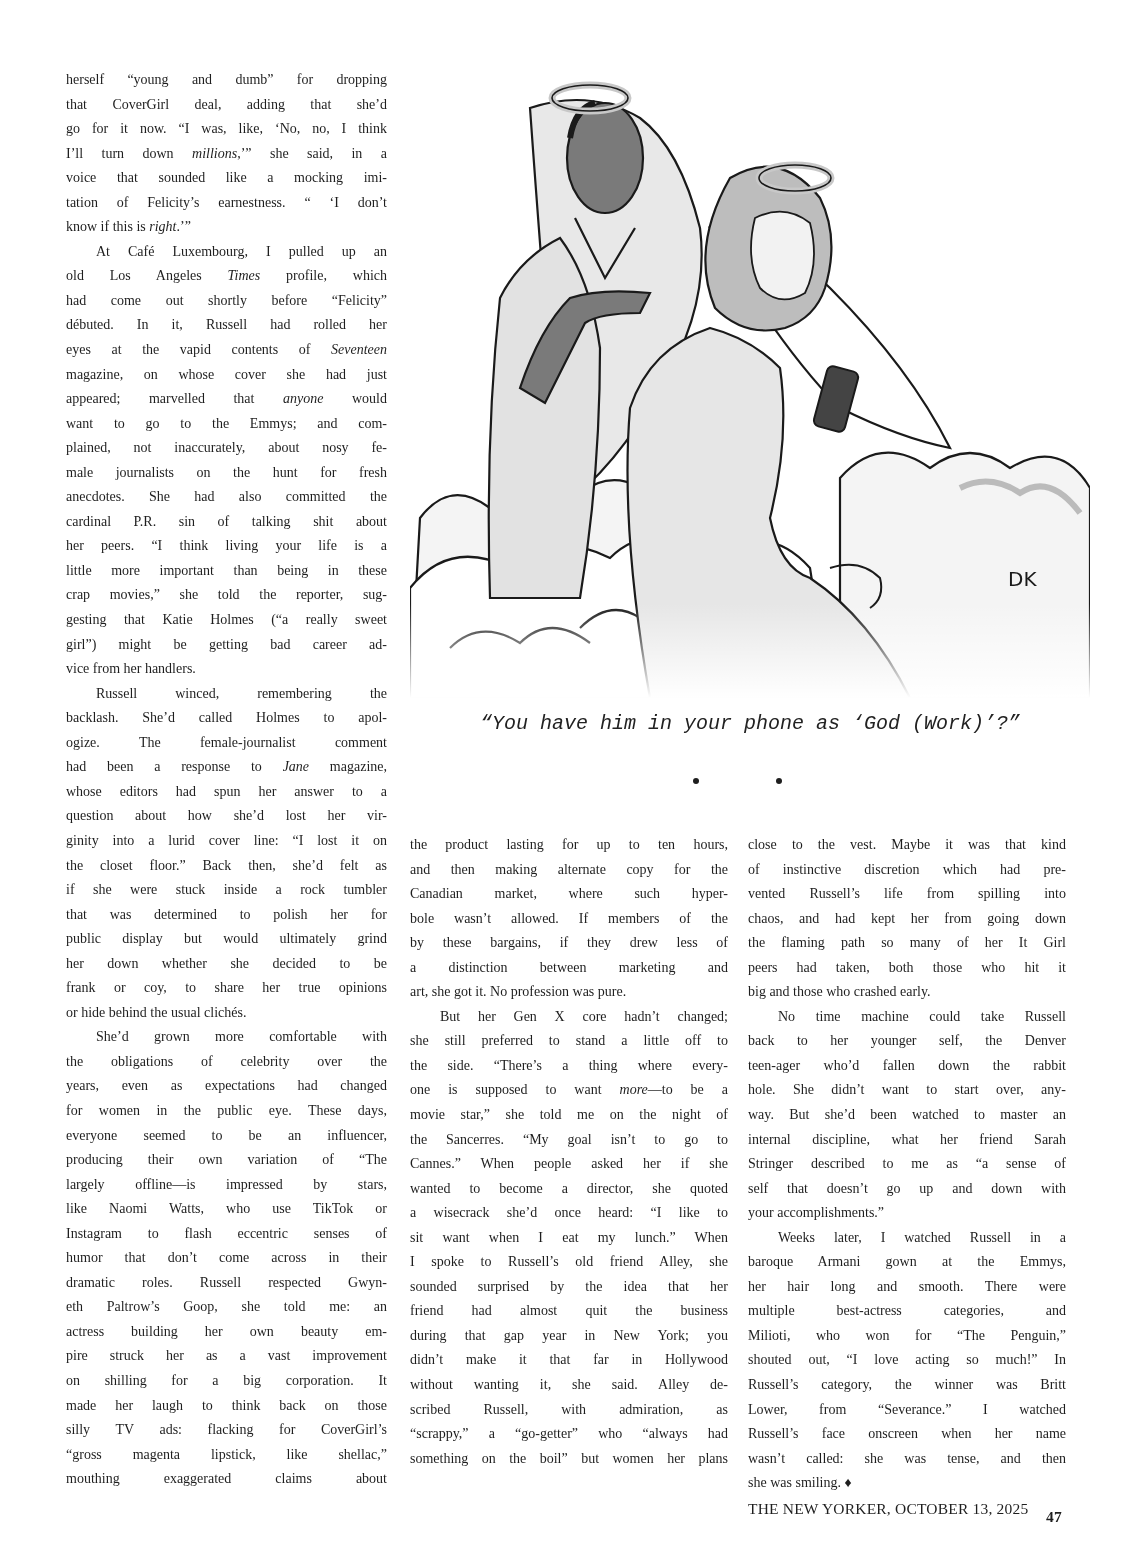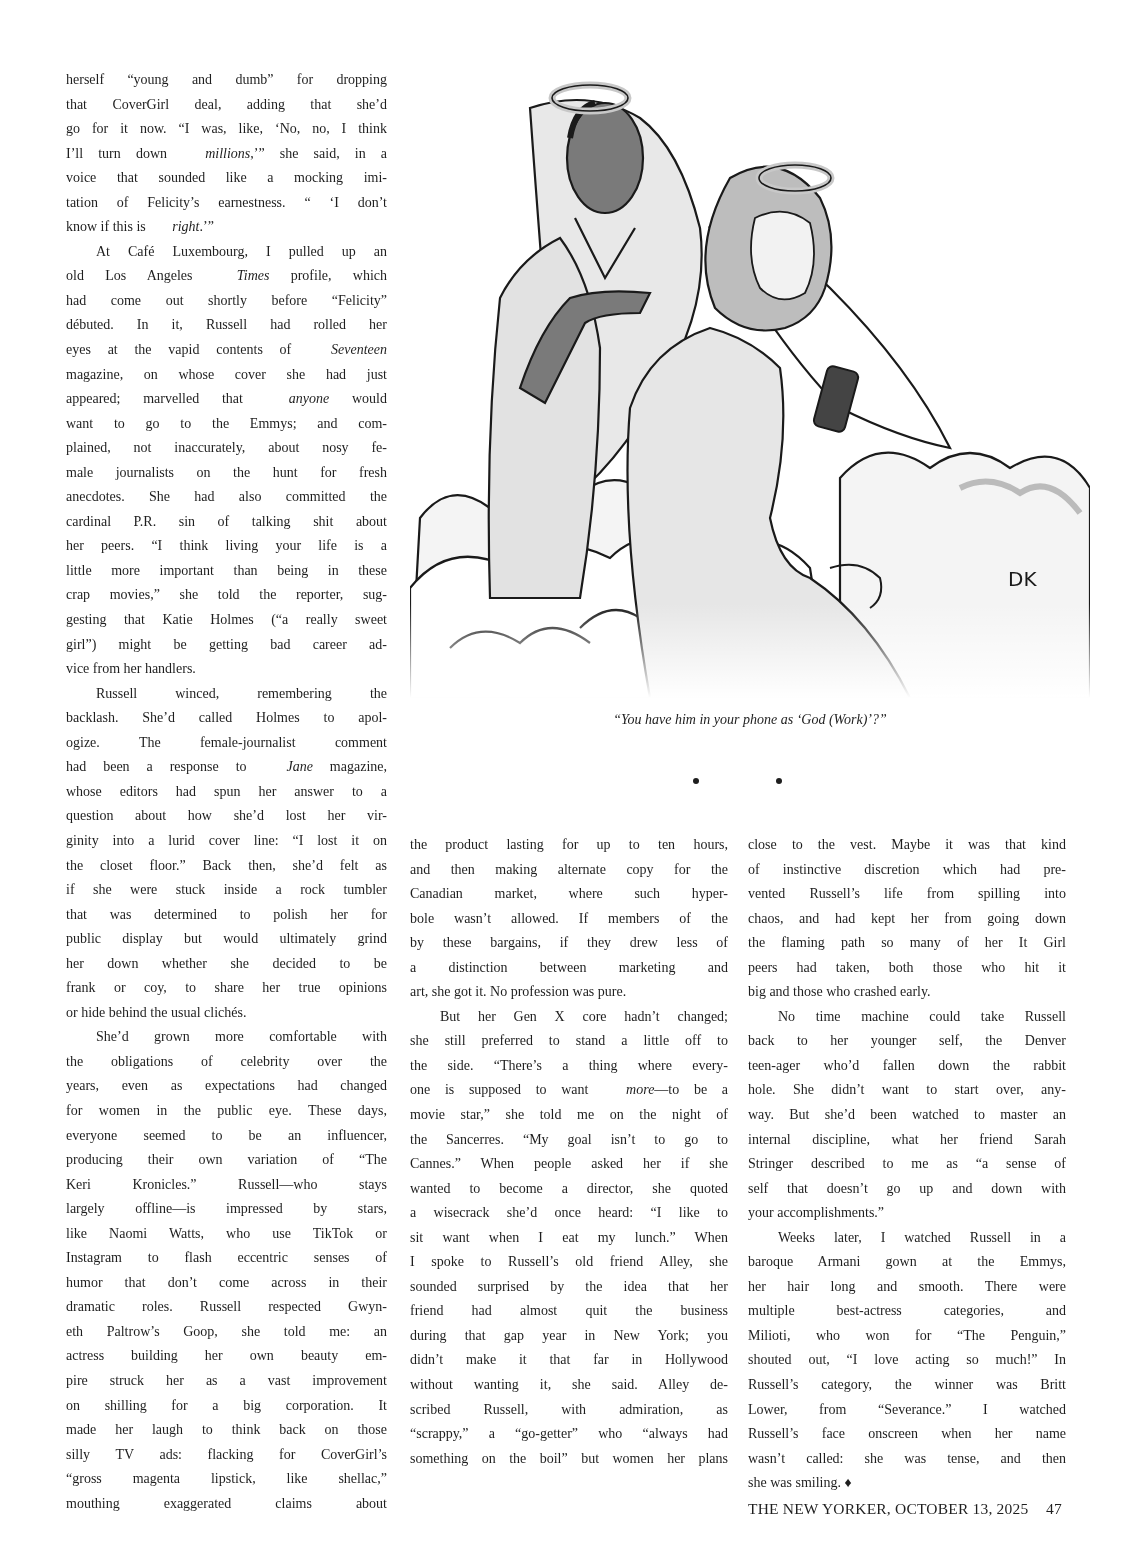--- a/index.html
+++ b/index.html
@@ -12,35 +12,35 @@
     text-align: justify;
     hyphens: manual;
   }
   .col p { margin: 0; text-indent: 0; }
   .col .ln { display: block; text-align: justify; text-align-last: justify; white-space: nowrap; height: 24.55px; overflow: visible; }
   .col .ln.last { text-align-last: left; }
   .col .ln.ind { padding-left: 30px; }
   .col-left { left: 66px; top: 68px; width: 321px; }
   .col-mid { left: 410px; top: 833px; width: 318px; }
   .col-right { left: 748px; top: 833px; width: 318px; }
-  em { font-style: italic; margin-left: 23px; }
+  em { font-style: italic; }
 
   .cartoon { position: absolute; left: 410px; top: 68px; width: 680px; height: 630px; }
   .caption {
     position: absolute; left: 410px; top: 712px; width: 680px; text-align: center;
-    font-family: Liberation Serif, serif; font-style: italic; font-size: 14px; color: #222;
+    font-family: Liberation Mono, monospace; font-style: italic; font-size: 20px; color: #222;
   }
   .dots { position: absolute; top: 778px; left: 0; width: 1134px; height: 10px; }
   .dot { position: absolute; width: 6px; height: 6px; border-radius: 50%; background: #1e1e1e; top: 0; }
   .footer {
     position: absolute; top: 1500px; left: 748px; width: 320px;
     font-family: "Liberation Serif", "DejaVu Serif", serif; font-size: 15.5px; color: #1e1e1e; letter-spacing: 0.2px;
   }
   .footer .pub { position: absolute; left: 0; top: 0; }
-  .footer .pg { position: absolute; left: 298px; top: 0; }
+  .footer .pg { position: absolute; left: 298px; top: 8px; font-weight: bold; }
 </style>
 </head>
 <body>
 
 <div class="col col-left">
     <p>
       <span class="ln">herself “young and dumb” for dropping</span>
       <span class="ln">that CoverGirl deal, adding that she’d</span>
       <span class="ln">go for it now. “I was, like, ‘No, no, I think</span>
       <span class="ln">I’ll turn down <em>millions</em>,’” she said, in a</span>
@@ -84,21 +84,20 @@
       <span class="ln">frank or coy, to share her true opinions</span>
       <span class="ln last">or hide behind the usual clichés.</span>
     </p>
     <p>
       <span class="ln ind">She’d grown more comfortable with</span>
       <span class="ln">the obligations of celebrity over the</span>
       <span class="ln">years, even as expectations had changed</span>
       <span class="ln">for women in the public eye. These days,</span>
       <span class="ln">everyone seemed to be an influencer,</span>
       <span class="ln">producing their own variation of “The</span>
-      <span class="ln">Keri Kronicles.” Russell—who stays</span>
       <span class="ln">largely offline—is impressed by stars,</span>
       <span class="ln">like Naomi Watts, who use TikTok or</span>
       <span class="ln">Instagram to flash eccentric senses of</span>
       <span class="ln">humor that don’t come across in their</span>
       <span class="ln">dramatic roles. Russell respected Gwyn-</span>
       <span class="ln">eth Paltrow’s Goop, she told me: an</span>
       <span class="ln">actress building her own beauty em-</span>
       <span class="ln">pire struck her as a vast improvement</span>
       <span class="ln">on shilling for a big corporation. It</span>
       <span class="ln">made her laugh to think back on those</span>

